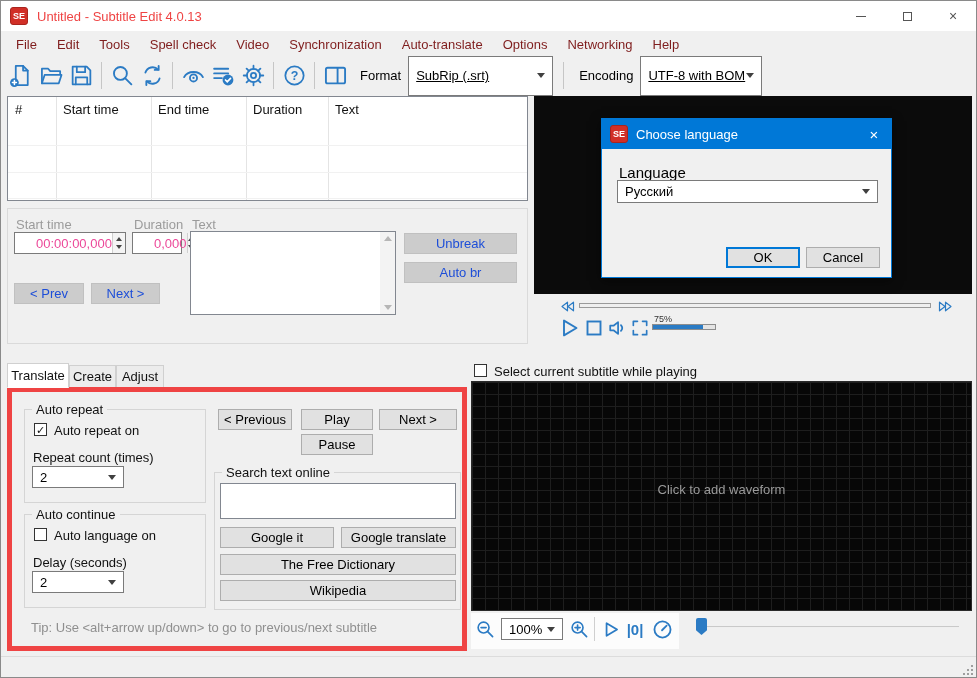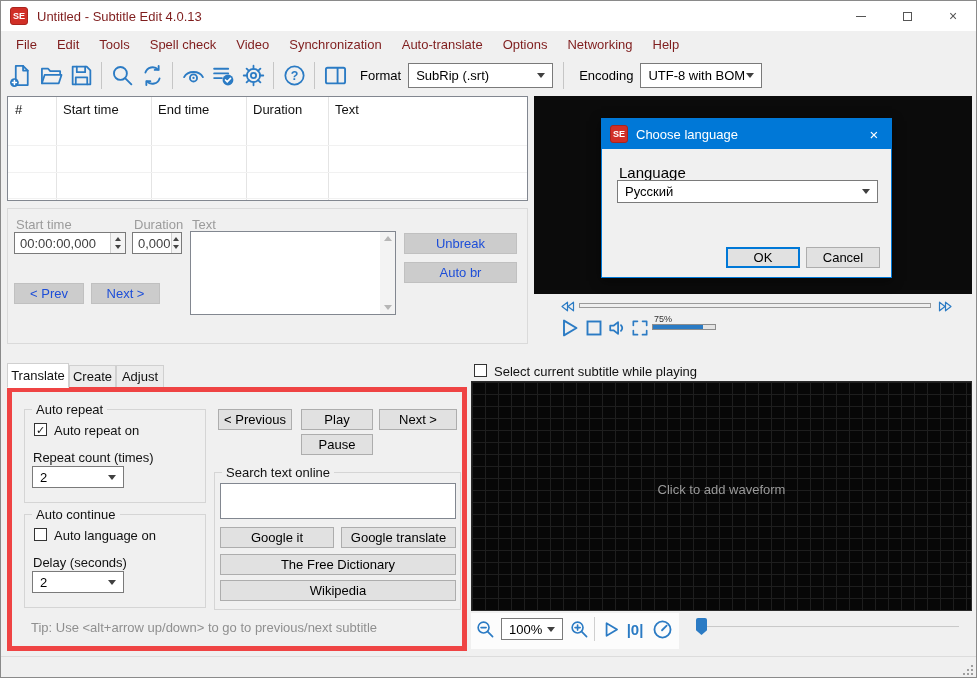--- a/index.html
+++ b/index.html
@@ -3,50 +3,50 @@
 <meta charset="utf-8">
 <style>
   * { margin:0; padding:0; box-sizing:border-box; }
   html,body { width:977px; height:678px; background:#e8e8e8; font-family:"Liberation Sans",sans-serif; }
   .win { position:relative; width:977px; height:678px; background:#f0f0f0; border:1px solid #8a8a8a; overflow:hidden; font-size:13px; color:#000; }
 
   
   .titlebar { position:absolute; left:0; top:0; width:100%; height:30px; background:#ffffff; display:flex; align-items:center; }
   .se-logo { width:18px; height:18px; background:#d12f27; border:1px solid #a9241e; border-radius:3px; color:#fff; font-weight:bold; font-size:9px; display:flex; align-items:center; justify-content:center; }
   .titlebar .se-logo { margin-left:9px; }
-  .wtitle { margin-left:9px; color:#7f1d1d; font-size:13px; }
+  .wtitle { margin-left:9px; color:#ef4444; font-size:13px; }
   .wincontrols { margin-left:auto; display:flex; height:100%; }
   .wbtn { width:46px; height:100%; display:flex; align-items:center; justify-content:center; color:#555; }
   .min-glyph { display:block; width:10px; height:0; border-top:1px solid #555; }
   .max-glyph { display:block; width:9px; height:9px; border:1px solid #555; }
   .close-glyph { font-size:14px; color:#555; }
 
   
   .menubar { position:absolute; left:0; top:30px; width:100%; height:26px; background:#f0f0f0; display:flex; align-items:center; padding-left:5px; }
   .mitem { padding:4px 10px; color:#7f1d1d; }
 
   
   .toolbar { position:absolute; left:0; top:56px; width:100%; height:37px; background:#f0f0f0; display:flex; align-items:center; padding-left:5px; }
   .tbtn { width:30px; height:30px; display:flex; align-items:center; justify-content:center; }
   .tdiv { width:1px; height:27px; background:#c6c6c6; margin:0 5px; }
   .tlabel { font-size:13px; margin:0 7px 0 10px; }
   .combo { background:#fff; border:1px solid #7a7a7a; display:flex; align-items:center; padding:0 7px; font-size:13px; position:relative; }
   .combo .caret { margin-left:auto; width:0; height:0; border-left:4px solid transparent; border-right:4px solid transparent; border-top:5px solid #404040; }
-  .toolbar .combo { height:25px; }
+  .toolbar .combo { height:40px;text-decoration:underline; }
 
   
   .listview { position:absolute; left:6px; top:95px; width:521px; height:105px; background:#fff; border:1px solid #828790; }
   .lvhead { position:absolute; left:0; top:0; height:24px; display:flex; align-items:center; padding-left:7px; font-size:13px; color:#111; }
   .vline { position:absolute; top:0; bottom:0; width:1px; background:#e4e4e4; }
   .hline { position:absolute; left:0; right:0; height:1px; background:#f1f1f1; }
 
   
   .editpanel { position:absolute; left:6px; top:207px; width:521px; height:136px; background:#f0f0f0; border:1px solid #dadada; }
   .glabel { position:absolute; color:#9b9b9b; font-size:13px; }
-  .spinbox { position:absolute; background:#fff; border:1px solid #7a7a7a; display:flex; align-items:center; padding-left:5px; font-size:13px; color:#404040; }
+  .spinbox { position:absolute; background:#fff; border:1px solid #7a7a7a; display:flex; align-items:center; padding-left:21px; font-size:13px; color:#ec4899; }
   .spin { margin-left:auto; width:15px; height:100%; border-left:1px solid #cfcfcf; background:#f4f4f4; display:flex; flex-direction:column; align-items:center; justify-content:space-evenly; }
   .tri-up { width:0; height:0; border-left:3.5px solid transparent; border-right:3.5px solid transparent; border-bottom:4px solid #444; }
   .tri-dn { width:0; height:0; border-left:3.5px solid transparent; border-right:3.5px solid transparent; border-top:4px solid #444; }
   .textarea { position:absolute; background:#fff; border:1px solid #828790; }
   .ta-scroll { position:absolute; right:0; top:0; bottom:0; width:15px; background:#f3f3f3; display:flex; flex-direction:column; justify-content:space-between; align-items:center; padding:4px 0; }
   .sarr-up { width:0; height:0; border-left:4px solid transparent; border-right:4px solid transparent; border-bottom:5px solid #b6b6b6; }
   .sarr-dn { width:0; height:0; border-left:4px solid transparent; border-right:4px solid transparent; border-top:5px solid #b6b6b6; }
 
   .btn { position:absolute; display:flex; align-items:center; justify-content:center; background:#e1e1e1; border:1px solid #adadad; font-size:13px; color:#000; }
   .btn.disabled { background:#cccccc; border-color:#c0c0c0; color:#1d4ed8; }

